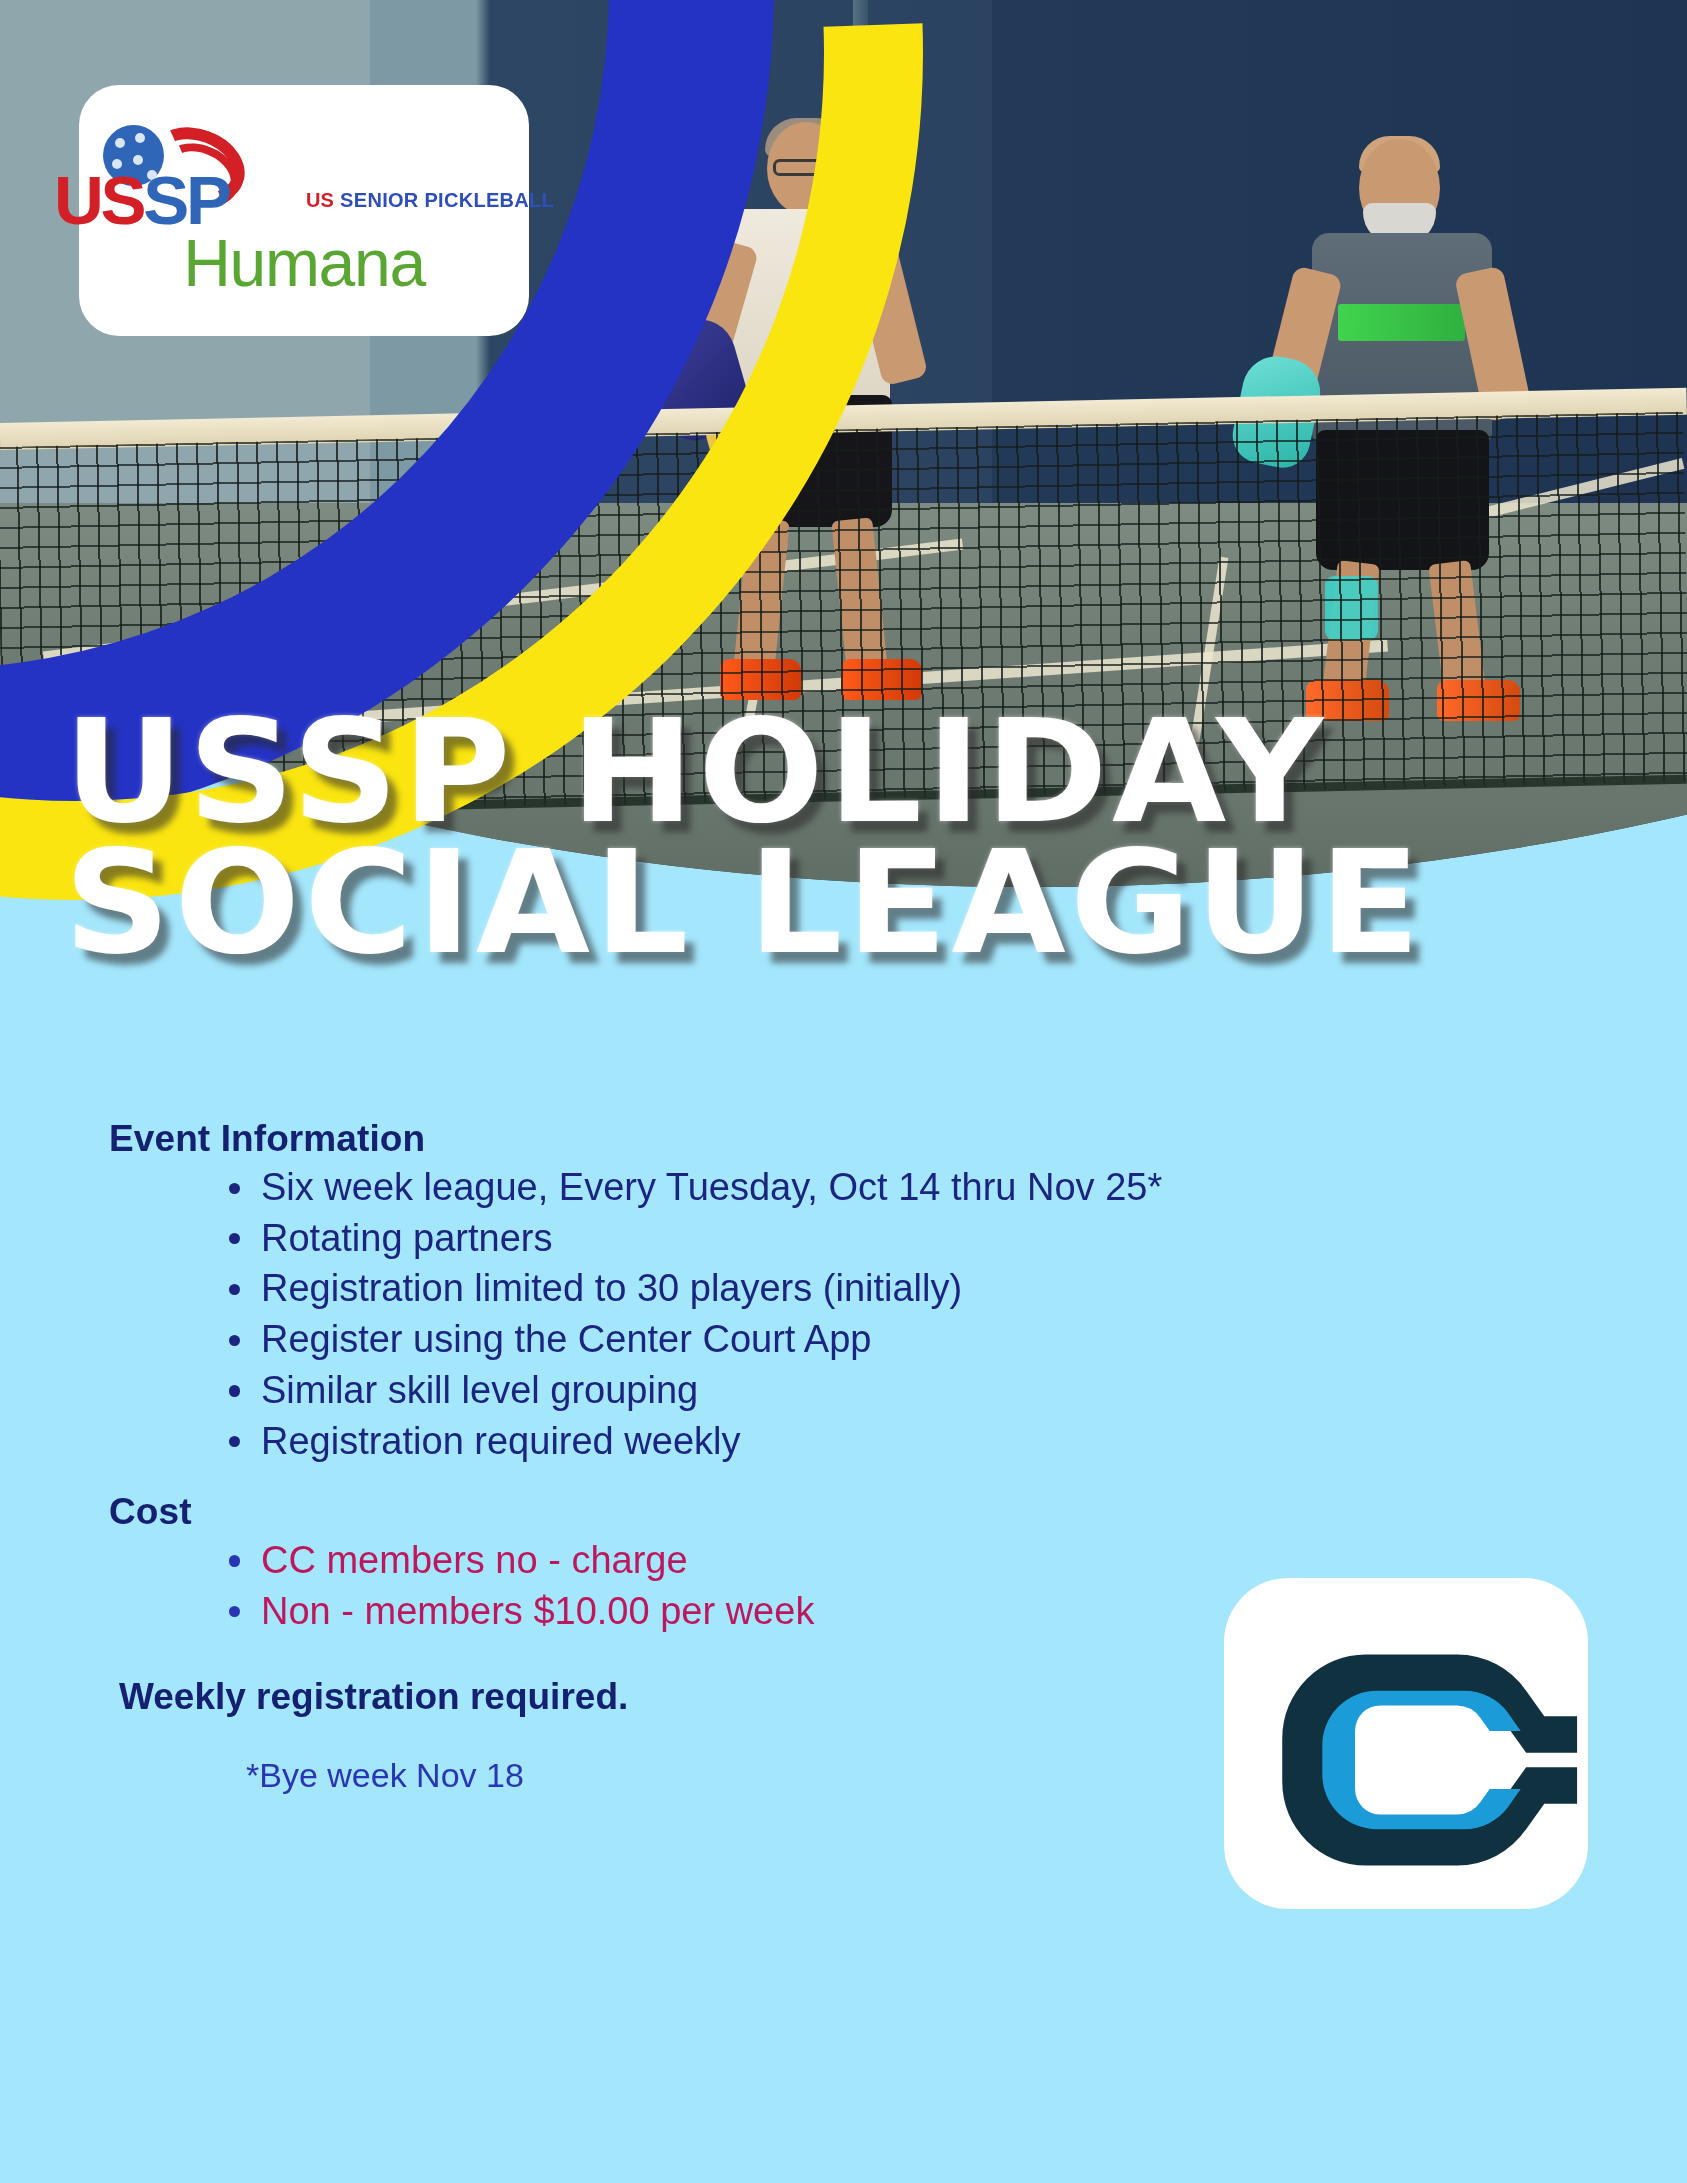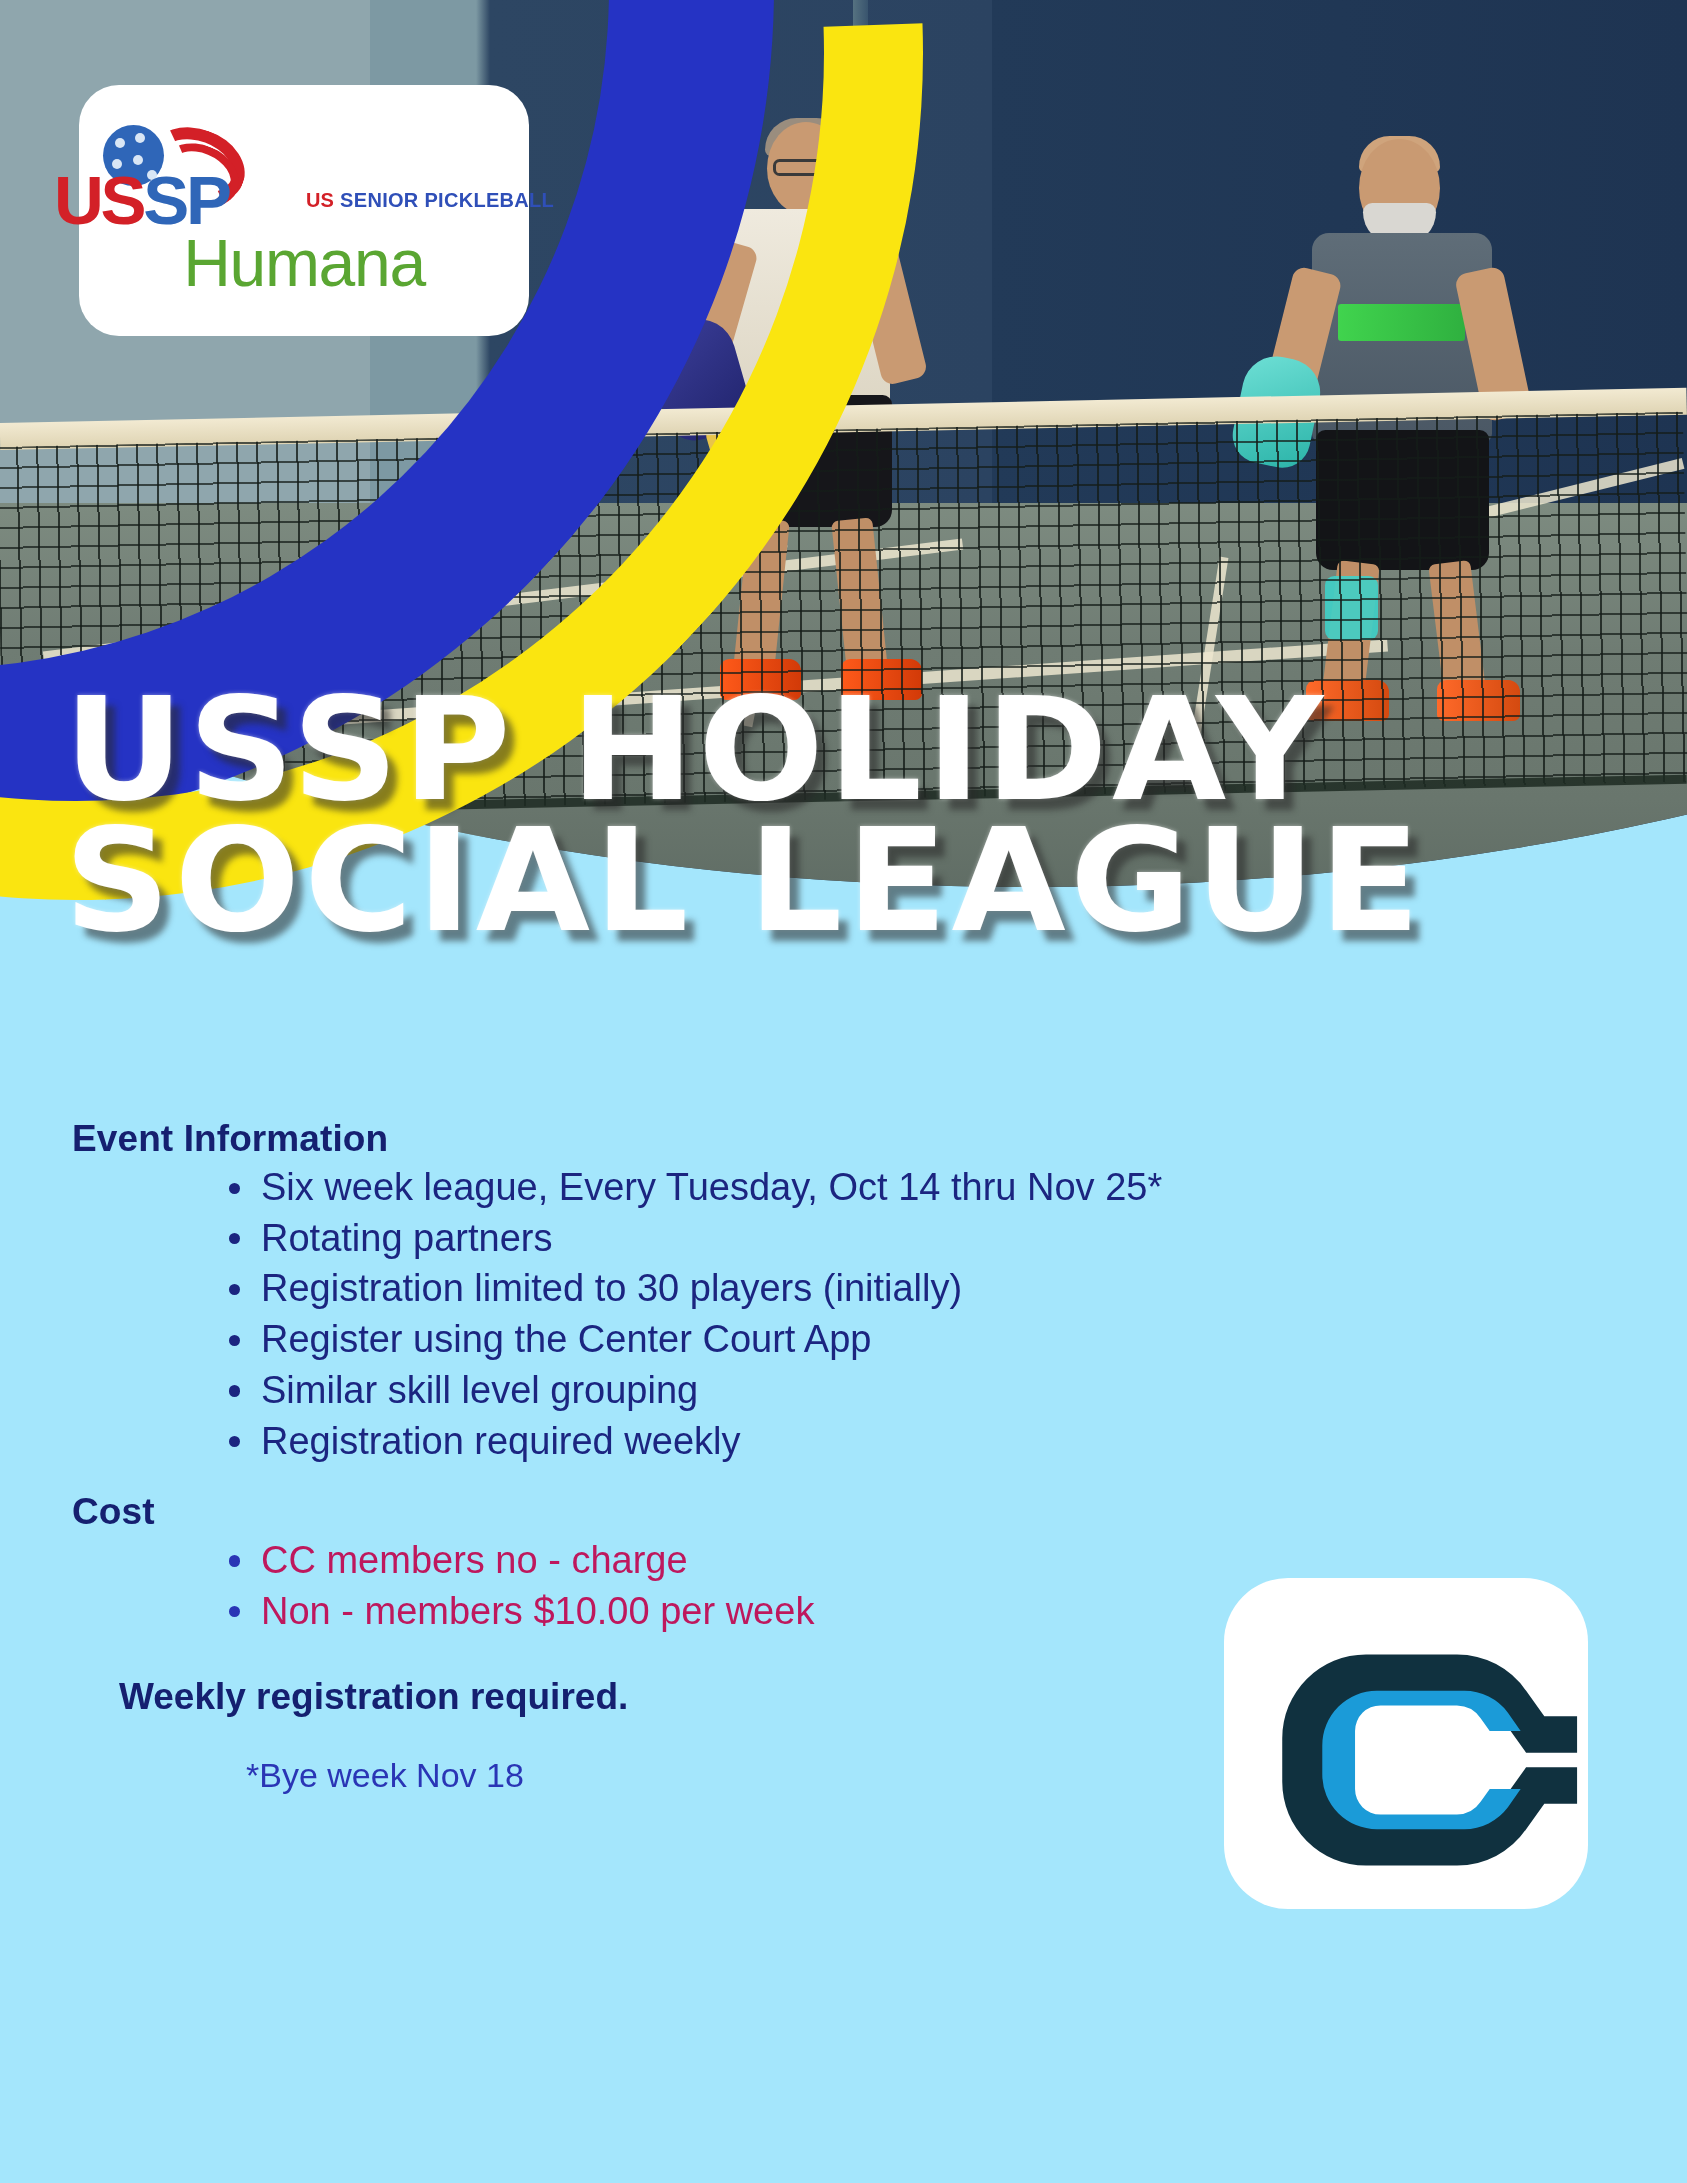--- a/index.html
+++ b/index.html
@@ -221,21 +221,21 @@
   .tagline .us  { color:#d32027; }
   .tagline .rest{ color:#2f4fb8; }
   .humana {
     font-size:66px; color:#5aa632; font-weight:normal;
     letter-spacing:-1.3px; line-height:1;
     margin-top:2.6px;
   }
 
   
   .title-block {
-    position:absolute; left:64px; top:685px;
+    position:absolute; left:64px; top:707px;
     z-index:30;
   }
   .title-line {
     font-family:"DejaVu Sans", sans-serif;
     font-weight:bold;
     color:#ffffff;
     font-size:142px;
     line-height:.92;
     letter-spacing:4px;
     white-space:nowrap;
@@ -246,21 +246,21 @@
     transform-origin:left center;
   }
 
   
   .body-copy {
     position:absolute; left:0; top:1118px;
     width:1687px;
     z-index:25;
   }
   .section-head {
-    margin-left:72px;
+    margin-left:109px;
     font-size:37px; font-weight:bold;
     color:#152070;
     letter-spacing:0.1px;
     margin-bottom:4px;
   }
   ul.bullets {
     list-style:none;
     margin:0 0 0 225px;
     padding:0;
   }

